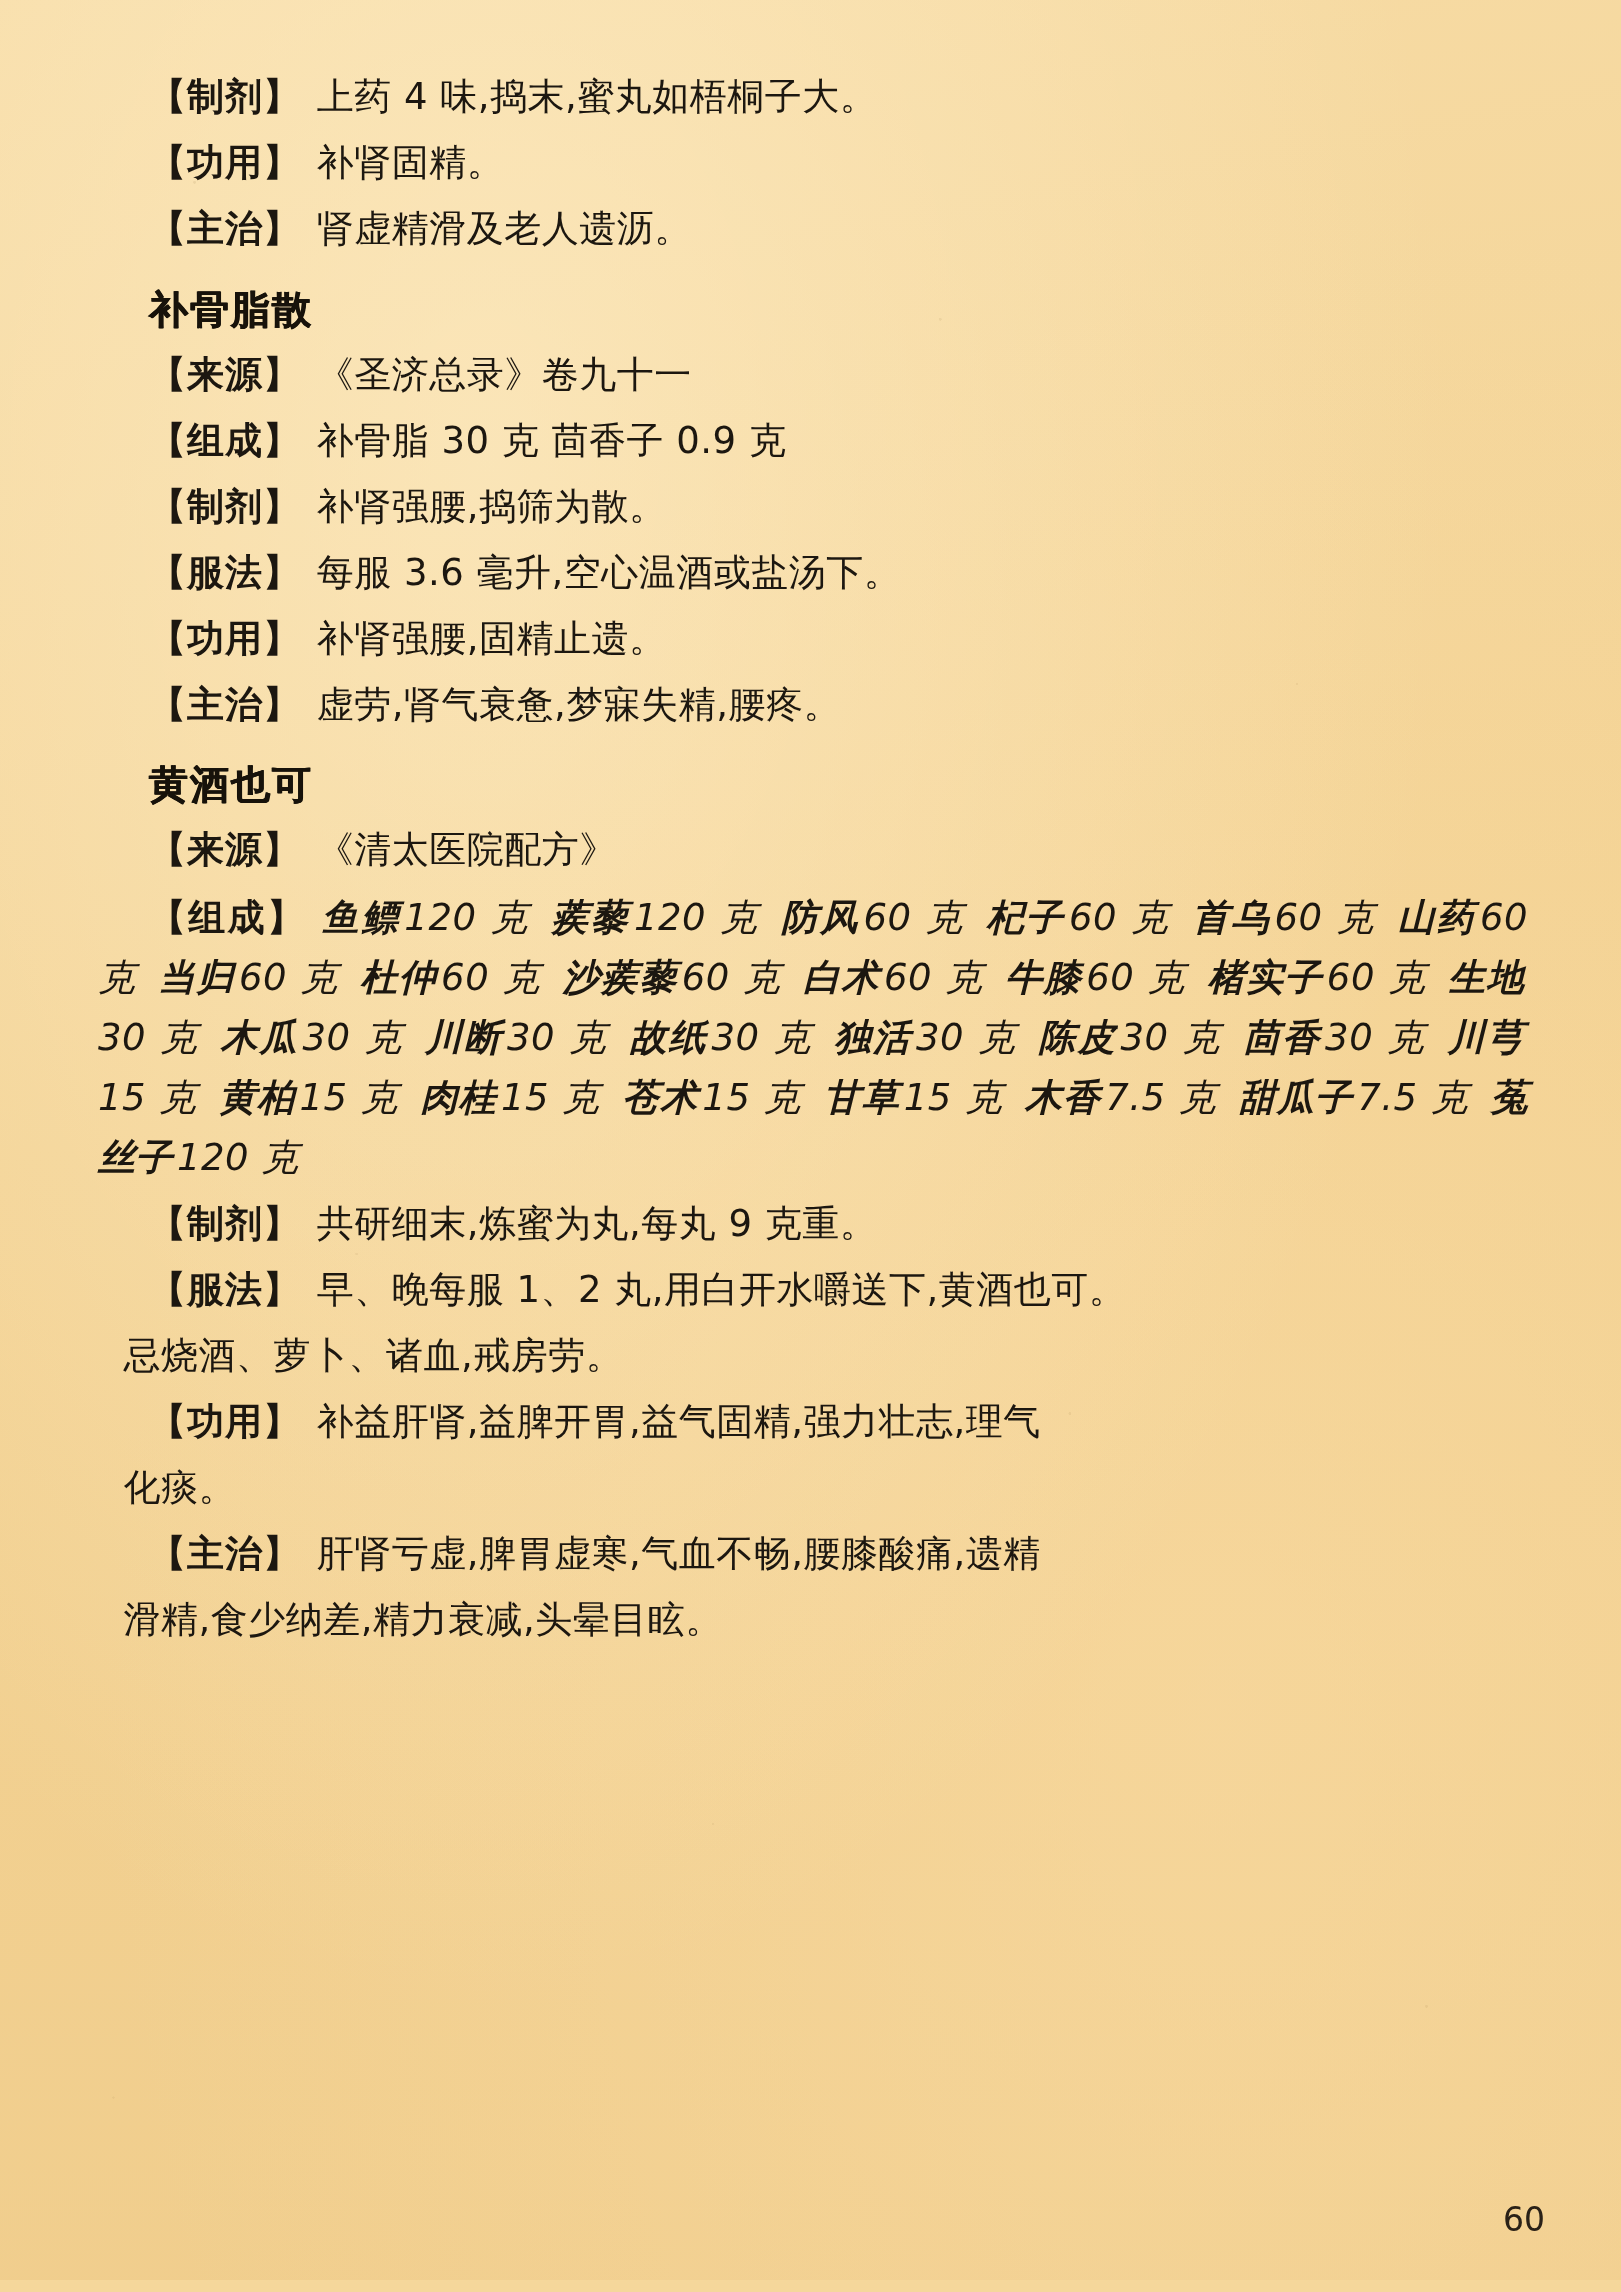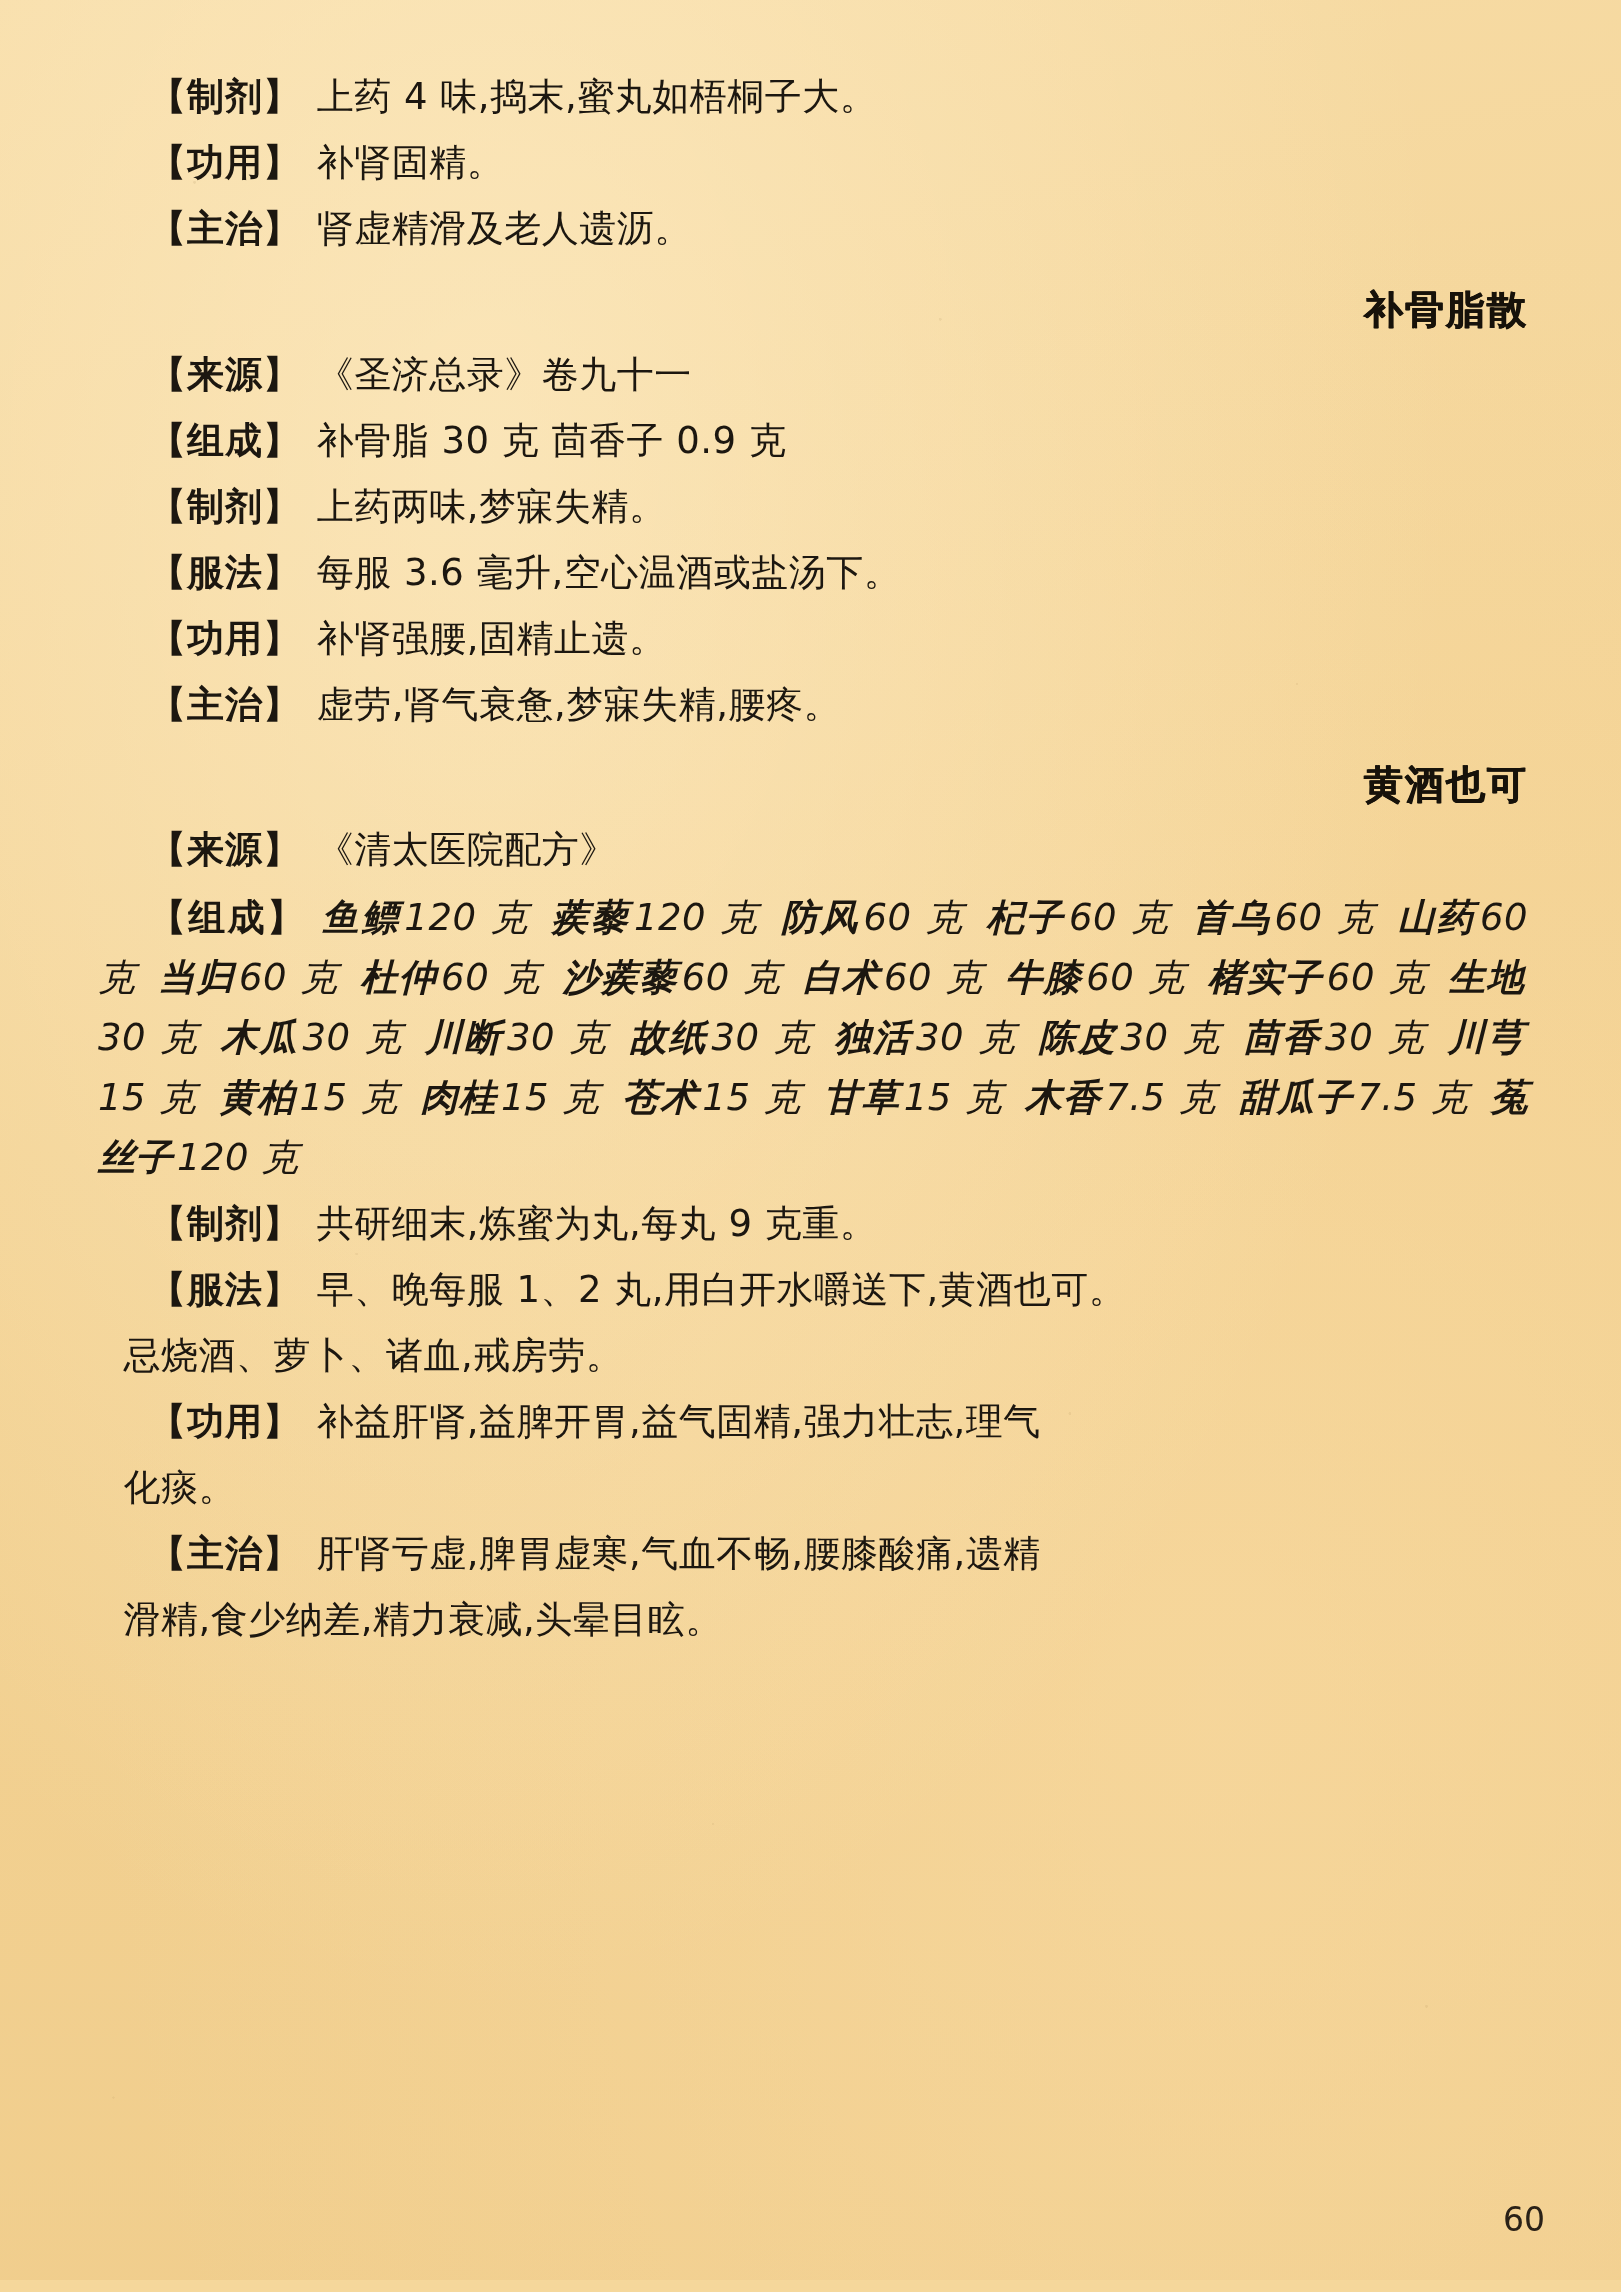--- a/index.html
+++ b/index.html
@@ -47,21 +47,20 @@
   }
 
   .entry-title {
     font-family: "DejaVu Sans", "Liberation Sans", sans-serif;
     font-weight: bold;
     font-size: 39px;
     letter-spacing: 2px;
     margin: 25.5px 0 9.8px 51px;
     color: #17120a;
     text-shadow: 0.6px 0 0 #17120a, -0.6px 0 0 #17120a;
-    text-align: right;
   }
 
   .field-line {
     font-size: 37px;
     line-height: 1.52;
     margin: 0 0 9.8px 0;
     text-indent: 51px;
     color: #1c1710;
   }
   .field-line .label {
@@ -129,21 +128,21 @@
     </p>
 
     <h2 class="entry-title">补骨脂散</h2>
     <p class="field-line">
       <span class="label">【来源】</span><span class="value">《圣济总录》卷九十一</span>
     </p>
     <p class="field-line">
       <span class="label">【组成】</span><span class="value">补骨脂 30 克   茴香子 0.9 克</span>
     </p>
     <p class="field-line">
-      <span class="label">【制剂】</span><span class="value">上药两味,梦寐失精。</span>
+      <span class="label">【制剂】</span><span class="value">补肾强腰,捣筛为散。</span>
     </p>
     <p class="field-line">
       <span class="label">【服法】</span><span class="value">每服 3.6 毫升,空心温酒或盐汤下。</span>
     </p>
     <p class="field-line">
       <span class="label">【功用】</span><span class="value">补肾强腰,固精止遗。</span>
     </p>
     <p class="field-line">
       <span class="label">【主治】</span><span class="value">虚劳,肾气衰惫,梦寐失精,腰疼。</span>
     </p>

